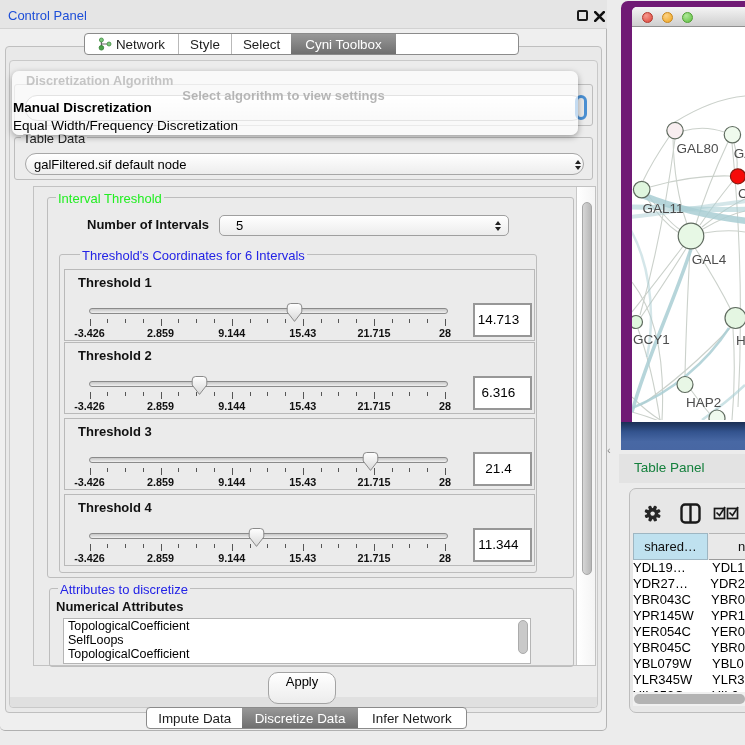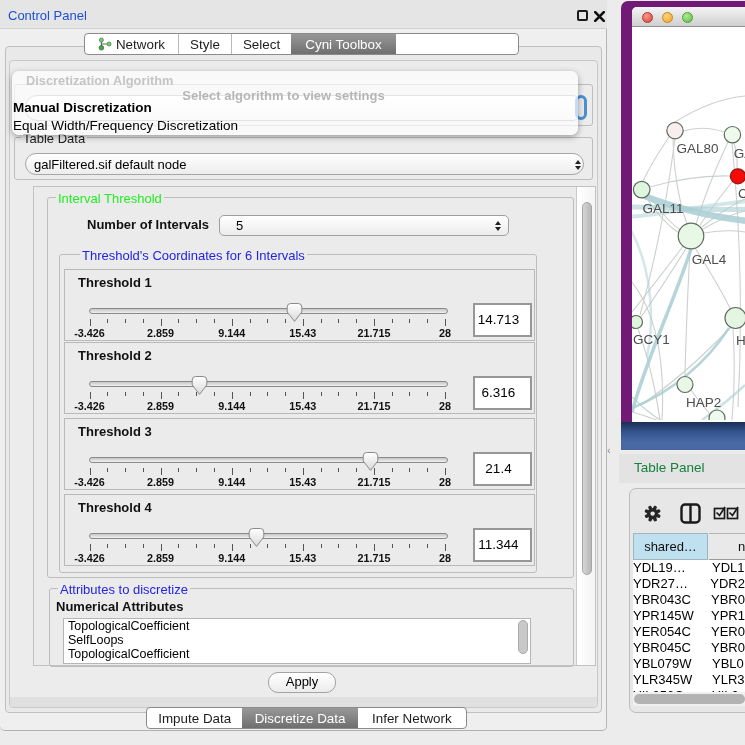--- a/index.html
+++ b/index.html
@@ -65,21 +65,21 @@
 .vbox{position:absolute;left:408px;top:33px;width:59px;height:34px;border:2px solid #979797;background:#fff;box-sizing:border-box;font-size:13.5px;color:#000;text-align:center;line-height:30px;padding-right:8px;}
 .thumb{position:absolute;top:32px;}
 
 #atgroup{left:49px;top:588px;width:525px;height:79px;}
 #atlabel{left:58px;top:582px;background:#ebebeb;color:#2323e6;}
 #nalabel{left:56px;top:599px;font-size:13px;font-weight:bold;color:#111;}
 #alist{left:63px;top:618px;width:468px;height:46px;background:#fff;border:1px solid #b5b5b5;box-sizing:border-box;overflow:hidden;}
 #alist div{font-size:12.5px;color:#000;padding-left:4px;line-height:14px;}
 #alsb{left:518px;top:620px;width:10px;height:34px;border-radius:5px;background:#c9c9c9;border:1px solid #ababab;box-sizing:border-box;}
 
-#apply{left:268px;top:672px;width:68px;height:21px;border:1px solid #a3a3a3;border-radius:10px;background:linear-gradient(#ffffff,#ececec);box-sizing:border-box;text-align:center;font-size:13px;line-height:18px;color:#000;}
+#apply{left:268px;top:672px;width:68px;height:32px;border:1px solid #a3a3a3;border-radius:10px;background:linear-gradient(#ffffff,#ececec);box-sizing:border-box;text-align:center;font-size:13px;line-height:18px;color:#000;}
 #btabs{left:146px;top:707px;width:321px;height:22px;z-index:2;}
 #btabs .t:nth-child(1){width:96px;}
 #btabs .t:nth-child(2){width:116px;}
 #btabs .t:nth-child(3){width:109px;}
 
 #netframe{left:621px;top:1px;width:124px;height:449px;background:#701a75;border-radius:7px 0 0 0;}
 #macwin{left:11px;top:6px;width:113px;height:415px;background:#fff;border-radius:5px 0 0 0;overflow:hidden;}
 #mactitle{left:0;top:0;width:113px;height:20px;background:linear-gradient(#f4f4f4,#cfcfcf);border-bottom:1px solid #919191;box-sizing:border-box;}
 .light{position:absolute;top:5px;width:11px;height:11px;border-radius:50%;box-sizing:border-box;}
 #shadowband{left:0px;top:421px;width:125px;height:28px;background:linear-gradient(#1b2f54 0%,#33538e 35%,#4868a4 70%,#4867a3 100%);}

